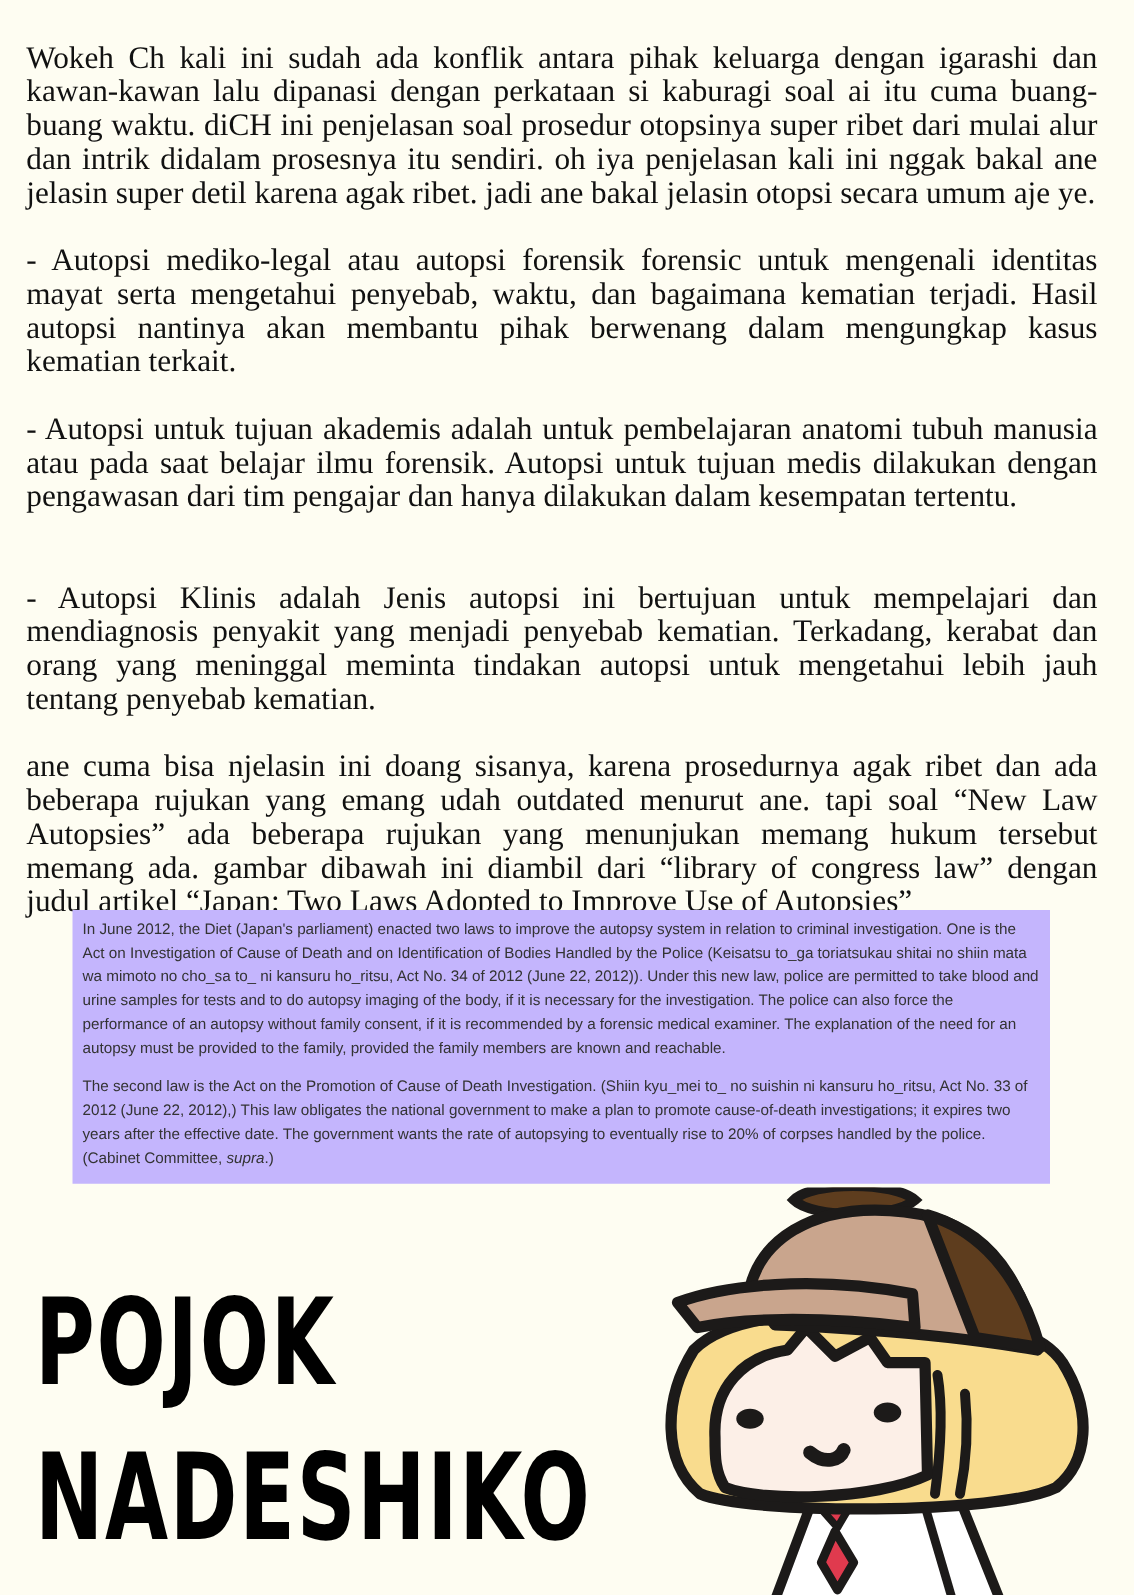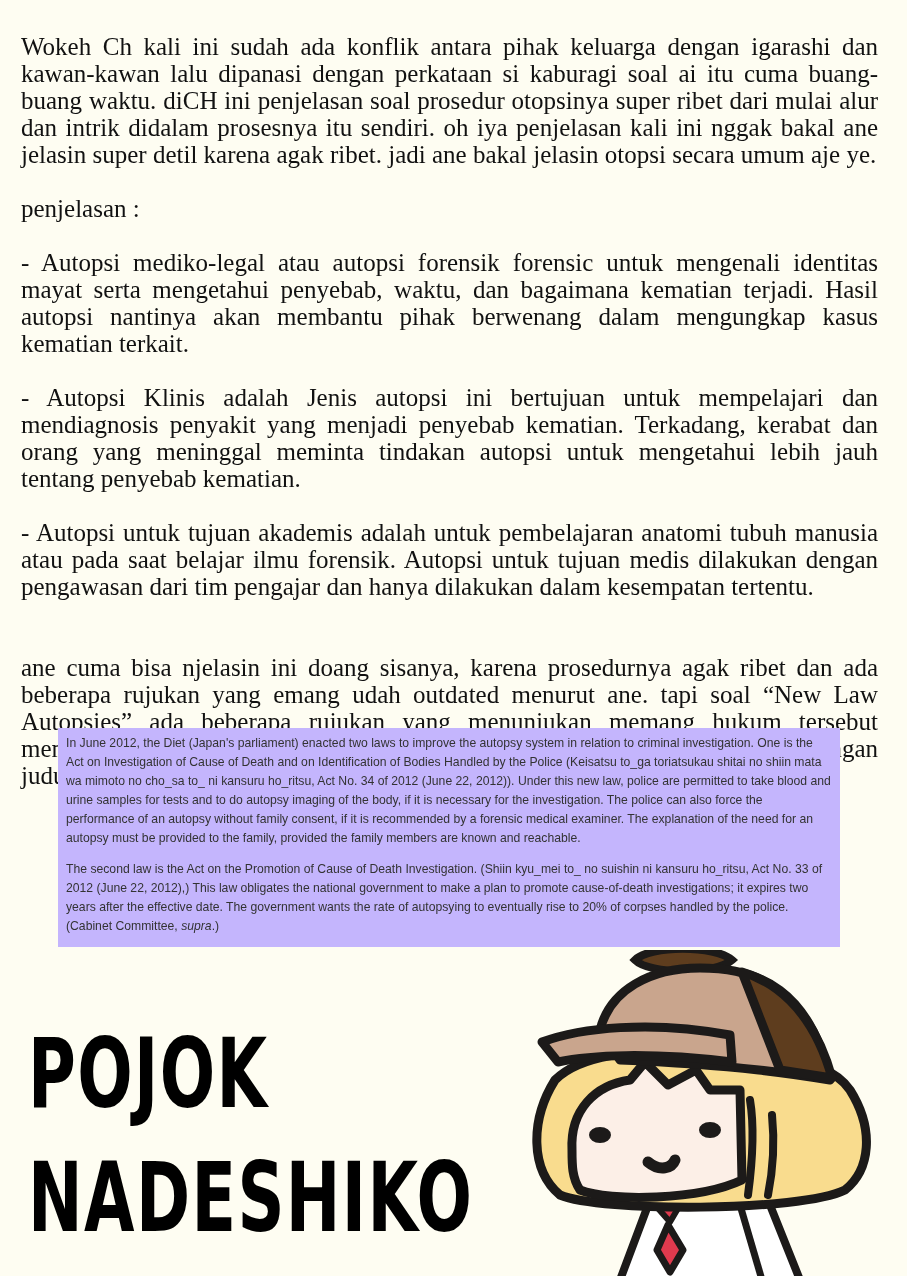--- a/index.html
+++ b/index.html
@@ -67,24 +67,23 @@
     top: 950px;
     width: 407px;
     height: 326px;
   }
 </style>
 </head>
 <body>
 
 <div class="article">
   <p class="p-intro">Wokeh Ch kali ini sudah ada konflik antara pihak keluarga dengan igarashi dan kawan-kawan lalu dipanasi dengan perkataan si kaburagi soal ai itu cuma buang-buang waktu. diCH ini penjelasan soal prosedur otopsinya super ribet dari mulai alur dan intrik didalam prosesnya itu sendiri. oh iya penjelasan kali ini nggak bakal ane jelasin super detil karena agak ribet. jadi ane bakal jelasin otopsi secara umum aje ye.</p>
-  <p class="p-label">penjelasan :</p>
   <p class="p-bullet">- Autopsi mediko-legal atau autopsi forensik forensic untuk mengenali identitas mayat serta mengetahui penyebab, waktu, dan bagaimana kematian terjadi. Hasil autopsi nantinya akan membantu pihak berwenang dalam mengungkap kasus kematian terkait.</p>
+  <p class="p-bullet last">- Autopsi untuk tujuan akademis adalah untuk pembelajaran anatomi tubuh manusia atau pada saat belajar ilmu forensik. Autopsi untuk tujuan medis dilakukan dengan pengawasan dari tim pengajar dan hanya dilakukan dalam kesempatan tertentu.</p>
   <p class="p-bullet">- Autopsi Klinis adalah Jenis autopsi ini bertujuan untuk mempelajari dan mendiagnosis penyakit yang menjadi penyebab kematian. Terkadang, kerabat dan orang yang meninggal meminta tindakan autopsi untuk mengetahui lebih jauh tentang penyebab kematian.</p>
-  <p class="p-bullet last">- Autopsi untuk tujuan akademis adalah untuk pembelajaran anatomi tubuh manusia atau pada saat belajar ilmu forensik. Autopsi untuk tujuan medis dilakukan dengan pengawasan dari tim pengajar dan hanya dilakukan dalam kesempatan tertentu.</p>
   <p class="p-outro">ane cuma bisa njelasin ini doang sisanya, karena prosedurnya agak ribet dan ada beberapa rujukan yang emang udah outdated menurut ane. tapi soal “New Law Autopsies” ada beberapa rujukan yang menunjukan memang hukum tersebut memang ada. gambar dibawah ini diambil dari “library of congress law” dengan judul artikel “Japan: Two Laws Adopted to Improve Use of Autopsies”</p>
 </div>
 
 <div class="excerpt">
   <p>In June 2012, the Diet (Japan's parliament) enacted two laws to improve the autopsy system in relation to criminal investigation. One is the Act on Investigation of Cause of Death and on Identification of Bodies Handled by the Police (Keisatsu to_ga toriatsukau shitai no shiin mata wa mimoto no cho_sa to_ ni kansuru ho_ritsu, Act No. 34 of 2012 (June 22, 2012)). Under this new law, police are permitted to take blood and urine samples for tests and to do autopsy imaging of the body, if it is necessary for the investigation. The police can also force the performance of an autopsy without family consent, if it is recommended by a forensic medical examiner. The explanation of the need for an autopsy must be provided to the family, provided the family members are known and reachable.</p>
   <p><span>The second law is the Act on the Promotion of Cause of Death Investigation. (Shiin kyu_mei to_ no suishin ni kansuru ho_ritsu, Act No. 33 of 2012 (June 22, 2012),) This law obligates the national government to make a plan to promote cause-of-death investigations; it expires two years after the effective date. The government wants the rate of autopsying to eventually rise to 20% of corpses handled by the police. (Cabinet Committee, </span><em>supra</em><span>.)</span></p>
 </div>
 
 <div class="brand-title">
   <div>POJOK</div>

